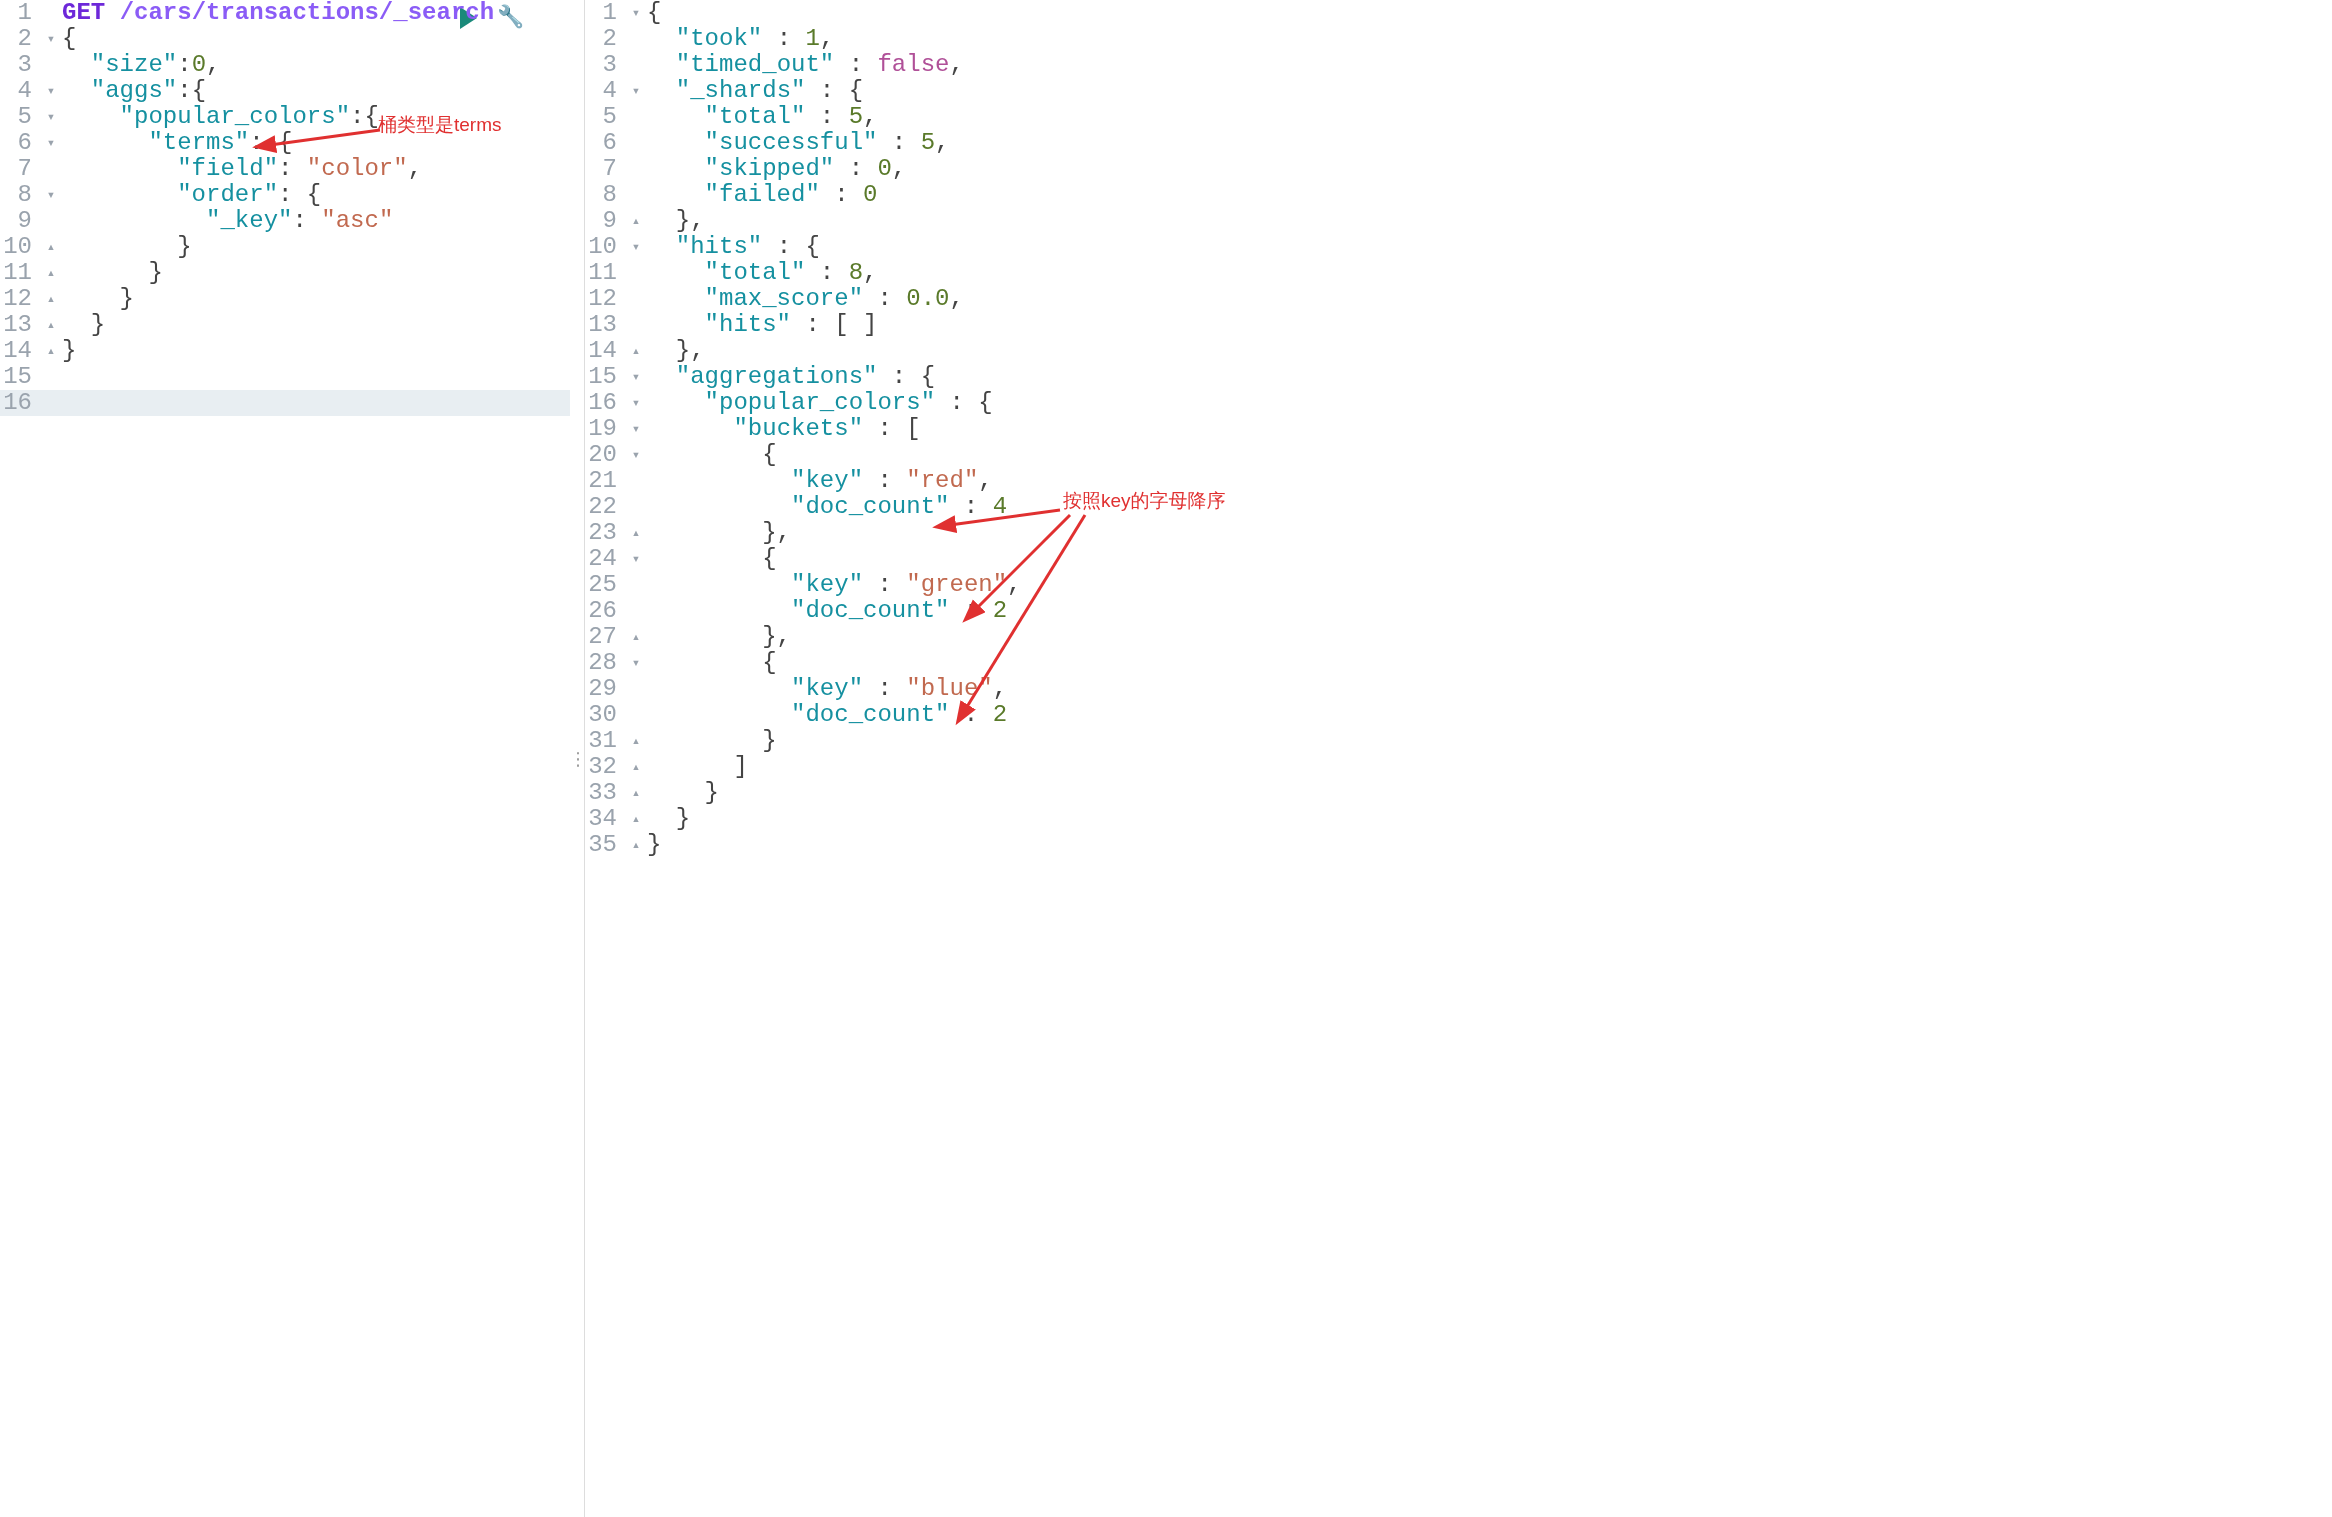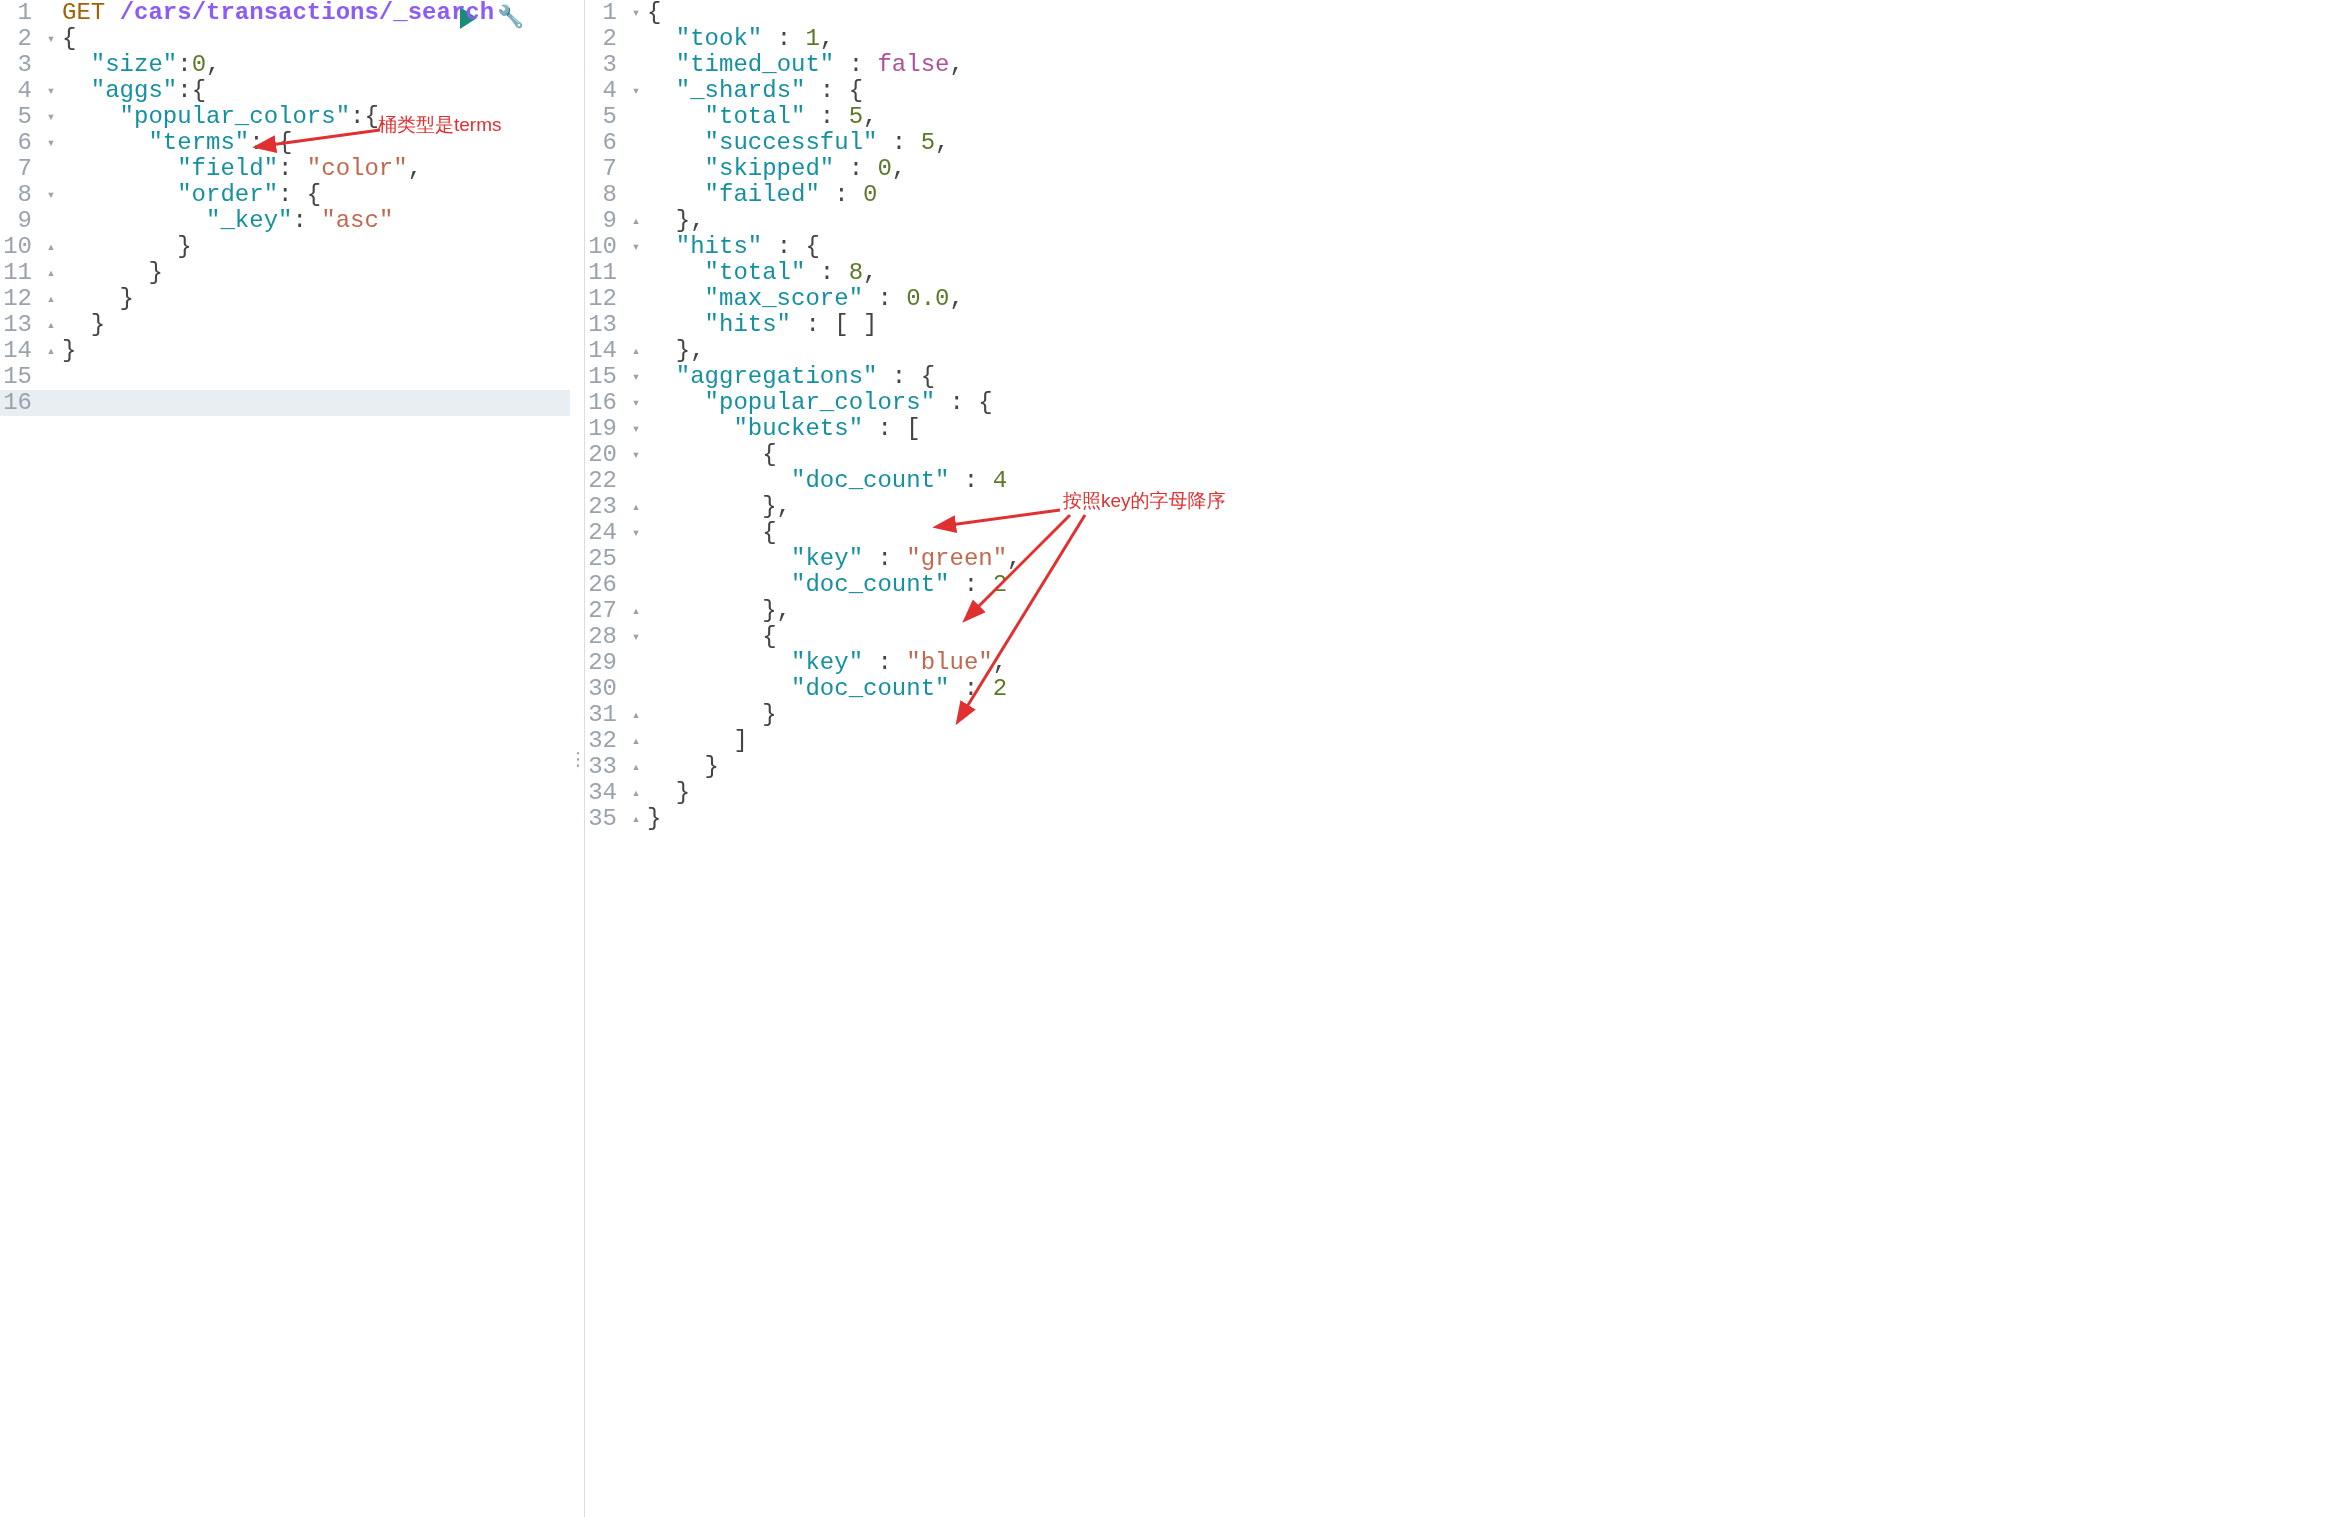--- a/index.html
+++ b/index.html
@@ -46,21 +46,21 @@
   .fold {
     width: 22px;
     text-align: center;
     color: #9aa3ad;
     font-size: 14px;
     user-select: none;
     flex-shrink: 0;
     position: relative;
   }
   .code { flex: 1; position: relative; }
-  .tok-method { color: #a16207; font-weight: 400; }
+  .tok-method { color: #6d28d9; font-weight: 700; }
   .tok-path   { color: #8b5cf6; font-weight: bold; }
   .tok-punc   { color: #444; }
   .tok-key    { color: #1590a0; }
   .tok-str    { color: #c1694f; }
   .tok-num    { color: #5a7a2a; }
   .tok-bool   { color: #b05098; }
   .actions {
     position: absolute;
     top: 4px;
     left: 460px;
@@ -144,20 +144,21 @@
       <div class="line"><div class="lineno">9</div><div class="fold">▴</div><div class="code"><span>  </span><span class="tok-punc">},</span></div></div>
       <div class="line"><div class="lineno">10</div><div class="fold">▾</div><div class="code"><span>  </span><span class="tok-key">"hits"</span><span class="tok-punc"> : </span><span class="tok-punc">{</span></div></div>
       <div class="line"><div class="lineno">11</div><div class="fold"> </div><div class="code"><span>    </span><span class="tok-key">"total"</span><span class="tok-punc"> : </span><span class="tok-num">8</span><span class="tok-punc">,</span></div></div>
       <div class="line"><div class="lineno">12</div><div class="fold"> </div><div class="code"><span>    </span><span class="tok-key">"max_score"</span><span class="tok-punc"> : </span><span class="tok-num">0.0</span><span class="tok-punc">,</span></div></div>
       <div class="line"><div class="lineno">13</div><div class="fold"> </div><div class="code"><span>    </span><span class="tok-key">"hits"</span><span class="tok-punc"> : [ ]</span></div></div>
       <div class="line"><div class="lineno">14</div><div class="fold">▴</div><div class="code"><span>  </span><span class="tok-punc">},</span></div></div>
       <div class="line"><div class="lineno">15</div><div class="fold">▾</div><div class="code"><span>  </span><span class="tok-key">"aggregations"</span><span class="tok-punc"> : </span><span class="tok-punc">{</span></div></div>
       <div class="line"><div class="lineno">16</div><div class="fold">▾</div><div class="code"><span>    </span><span class="tok-key">"popular_colors"</span><span class="tok-punc"> : </span><span class="tok-punc">{</span></div></div>
       <div class="line"><div class="lineno">19</div><div class="fold">▾</div><div class="code"><span>      </span><span class="tok-key">"buckets"</span><span class="tok-punc"> : [</span></div></div>
       <div class="line"><div class="lineno">20</div><div class="fold">▾</div><div class="code"><span>        </span><span class="tok-punc">{</span></div></div>
+      <div class="line"><div class="lineno">21</div><div class="fold"> </div><div class="code"><span>          </span><span class="tok-key">"key"</span><span class="tok-punc"> : </span><span class="tok-str">"red"</span><span class="tok-punc">,</span></div></div>
       <div class="line"><div class="lineno">22</div><div class="fold"> </div><div class="code"><span>          </span><span class="tok-key">"doc_count"</span><span class="tok-punc"> : </span><span class="tok-num">4</span></div></div>
       <div class="line"><div class="lineno">23</div><div class="fold">▴</div><div class="code"><span>        </span><span class="tok-punc">},</span></div></div>
       <div class="line"><div class="lineno">24</div><div class="fold">▾</div><div class="code"><span>        </span><span class="tok-punc">{</span></div></div>
       <div class="line"><div class="lineno">25</div><div class="fold"> </div><div class="code"><span>          </span><span class="tok-key">"key"</span><span class="tok-punc"> : </span><span class="tok-str">"green"</span><span class="tok-punc">,</span></div></div>
       <div class="line"><div class="lineno">26</div><div class="fold"> </div><div class="code"><span>          </span><span class="tok-key">"doc_count"</span><span class="tok-punc"> : </span><span class="tok-num">2</span></div></div>
       <div class="line"><div class="lineno">27</div><div class="fold">▴</div><div class="code"><span>        </span><span class="tok-punc">},</span></div></div>
       <div class="line"><div class="lineno">28</div><div class="fold">▾</div><div class="code"><span>        </span><span class="tok-punc">{</span></div></div>
       <div class="line"><div class="lineno">29</div><div class="fold"> </div><div class="code"><span>          </span><span class="tok-key">"key"</span><span class="tok-punc"> : </span><span class="tok-str">"blue"</span><span class="tok-punc">,</span></div></div>
       <div class="line"><div class="lineno">30</div><div class="fold"> </div><div class="code"><span>          </span><span class="tok-key">"doc_count"</span><span class="tok-punc"> : </span><span class="tok-num">2</span></div></div>
       <div class="line"><div class="lineno">31</div><div class="fold">▴</div><div class="code"><span>        </span><span class="tok-punc">}</span></div></div>

